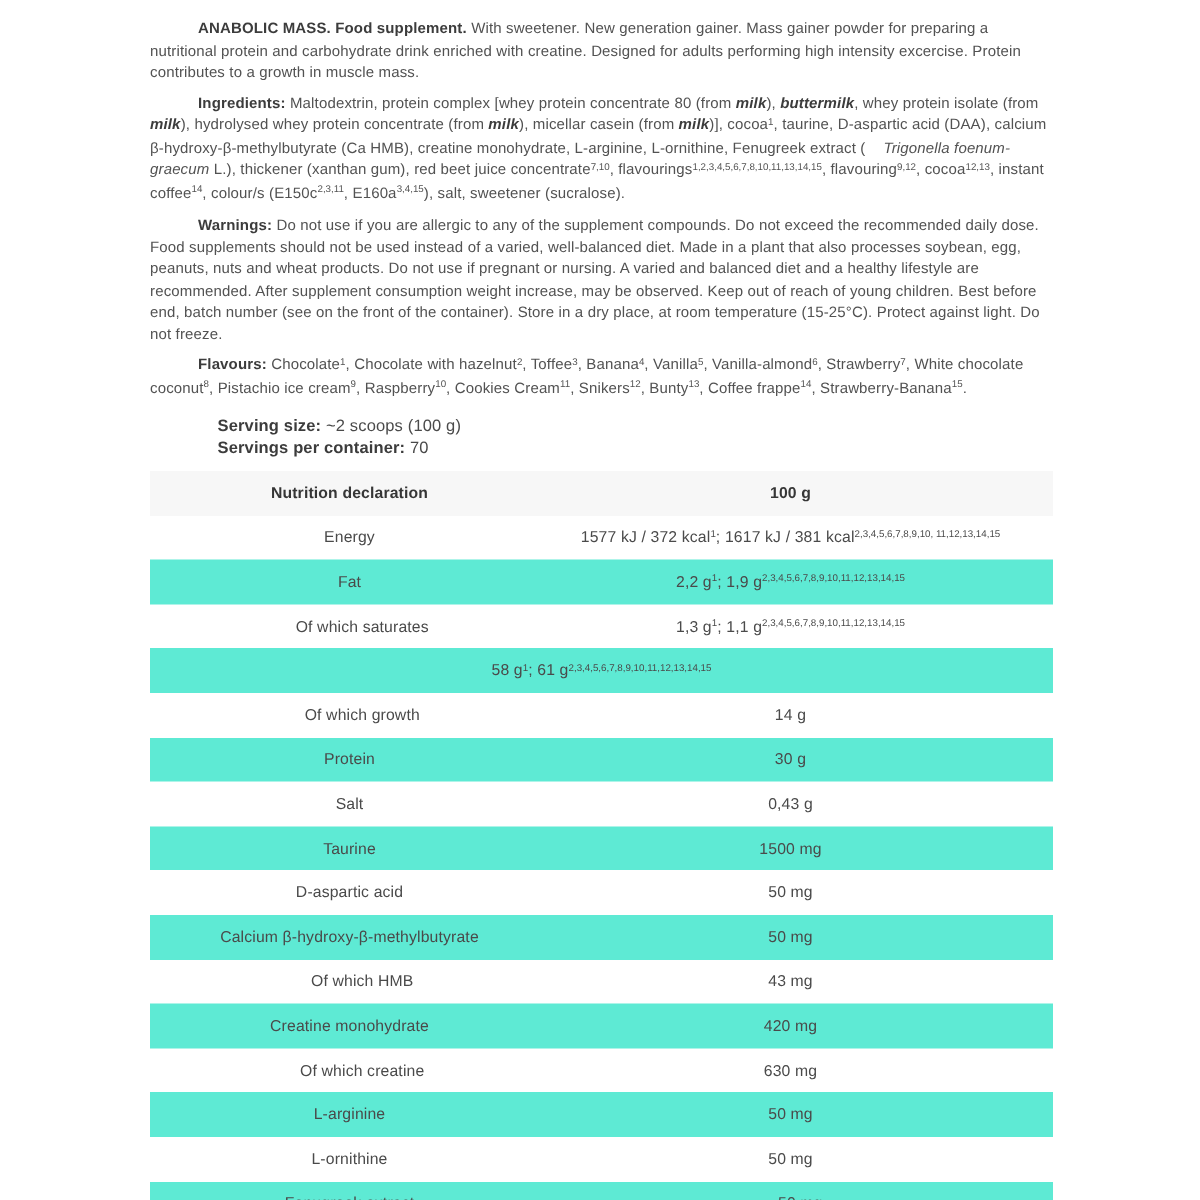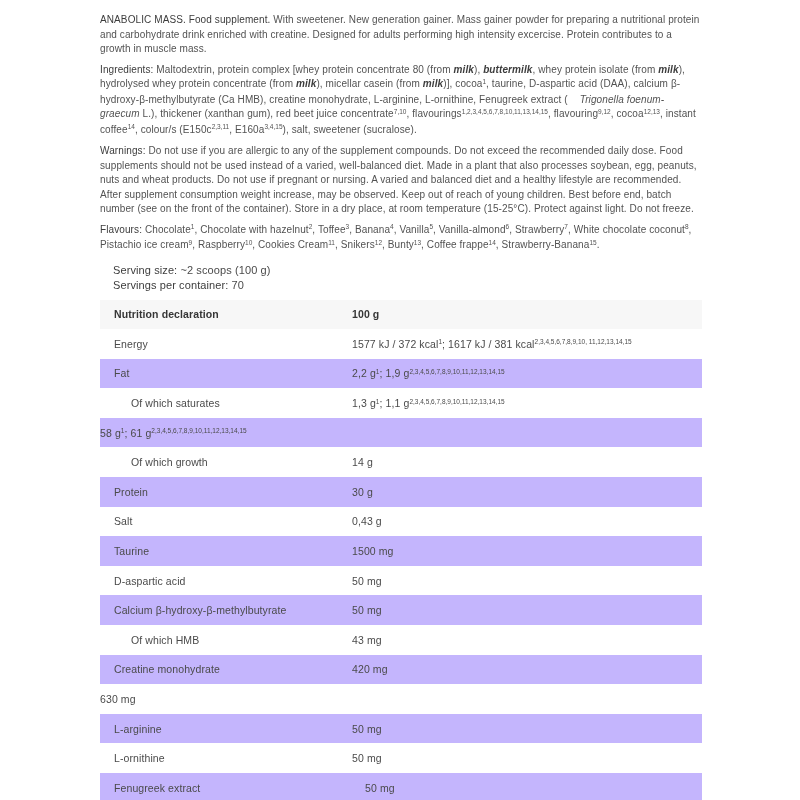--- a/index.html
+++ b/index.html
@@ -17,21 +17,21 @@
     padding-top: 13px;
   }
   .para {
     font-size: 10px;
     line-height: 14.5px;
     letter-spacing: 0.1px;
     color: #525252;
     margin: 0 0 6px 0;
   }
   .para:first-child { margin-bottom: 6px; }
-  .seg-b  { font-weight: 400; color: #3c3c3c; }
+  .seg-b  { font-weight: 700; color: #3c3c3c; margin-left: 32px; }
   .seg-bi { font-weight: 700; font-style: italic; color: #3c3c3c; }
   .seg-i  { font-style: italic; margin-left: 12px; }
   .seg-sup {
     font-size: 6.5px;
     position: relative;
     top: -3.5px;
     letter-spacing: 0;
   }
   .serving {
     margin: 9px 0 7px 13px;
@@ -46,22 +46,23 @@
     color: #4a4a4a;
   }
   .ntable { margin-top: 6px; }
   .trow {
     display: flex;
     align-items: center;
     height: 29.6px;
     font-size: 10.5px;
     color: #4a4a4a;
     letter-spacing: 0.1px;
+    text-align: center;
   }
-  .trow.alt { background: #c4b5fd; }
+  .trow.alt { background: #5eead4; }
   .trow.header {
     background: #f7f7f7;
     font-weight: 700;
     color: #363636;
   }
   .cell-label {
     width: 252px;
     box-sizing: border-box;
     padding-left: 14px;
     flex-shrink: 0;
@@ -135,20 +136,21 @@
         </div>
         <div class="trow indent">
           <div class="cell-label">Of which HMB</div>
           <div class="cell-value"><span>43 mg</span></div>
         </div>
         <div class="trow alt">
           <div class="cell-label">Creatine monohydrate</div>
           <div class="cell-value"><span>420 mg</span></div>
         </div>
         <div class="trow indent">
+          <div class="cell-label">Of which creatine</div>
           <div class="cell-value"><span>630 mg</span></div>
         </div>
         <div class="trow alt">
           <div class="cell-label">L-arginine</div>
           <div class="cell-value"><span>50 mg</span></div>
         </div>
         <div class="trow">
           <div class="cell-label">L-ornithine</div>
           <div class="cell-value"><span>50 mg</span></div>
         </div>

